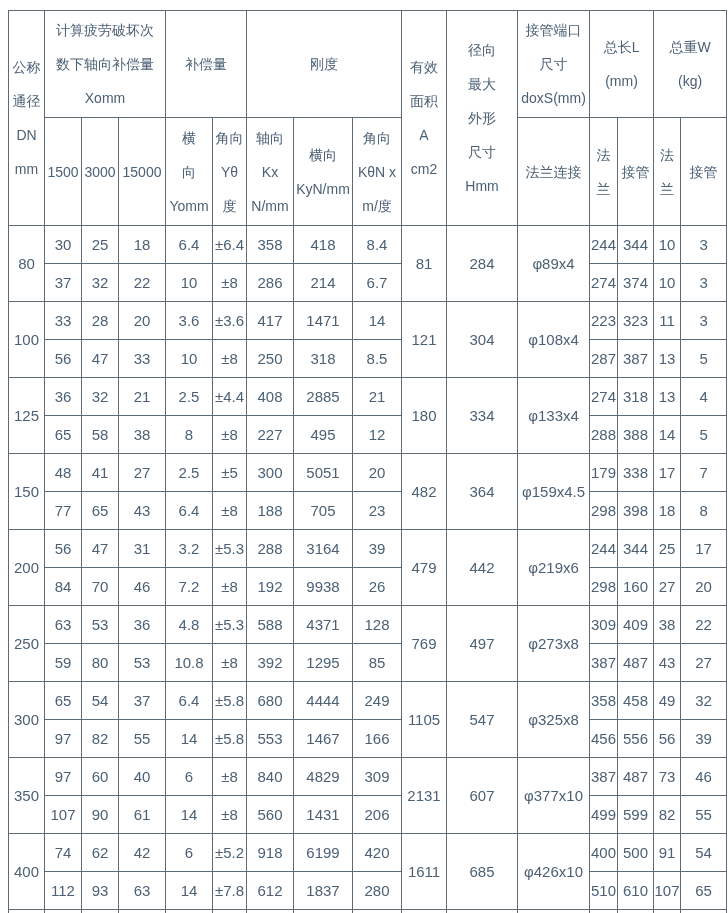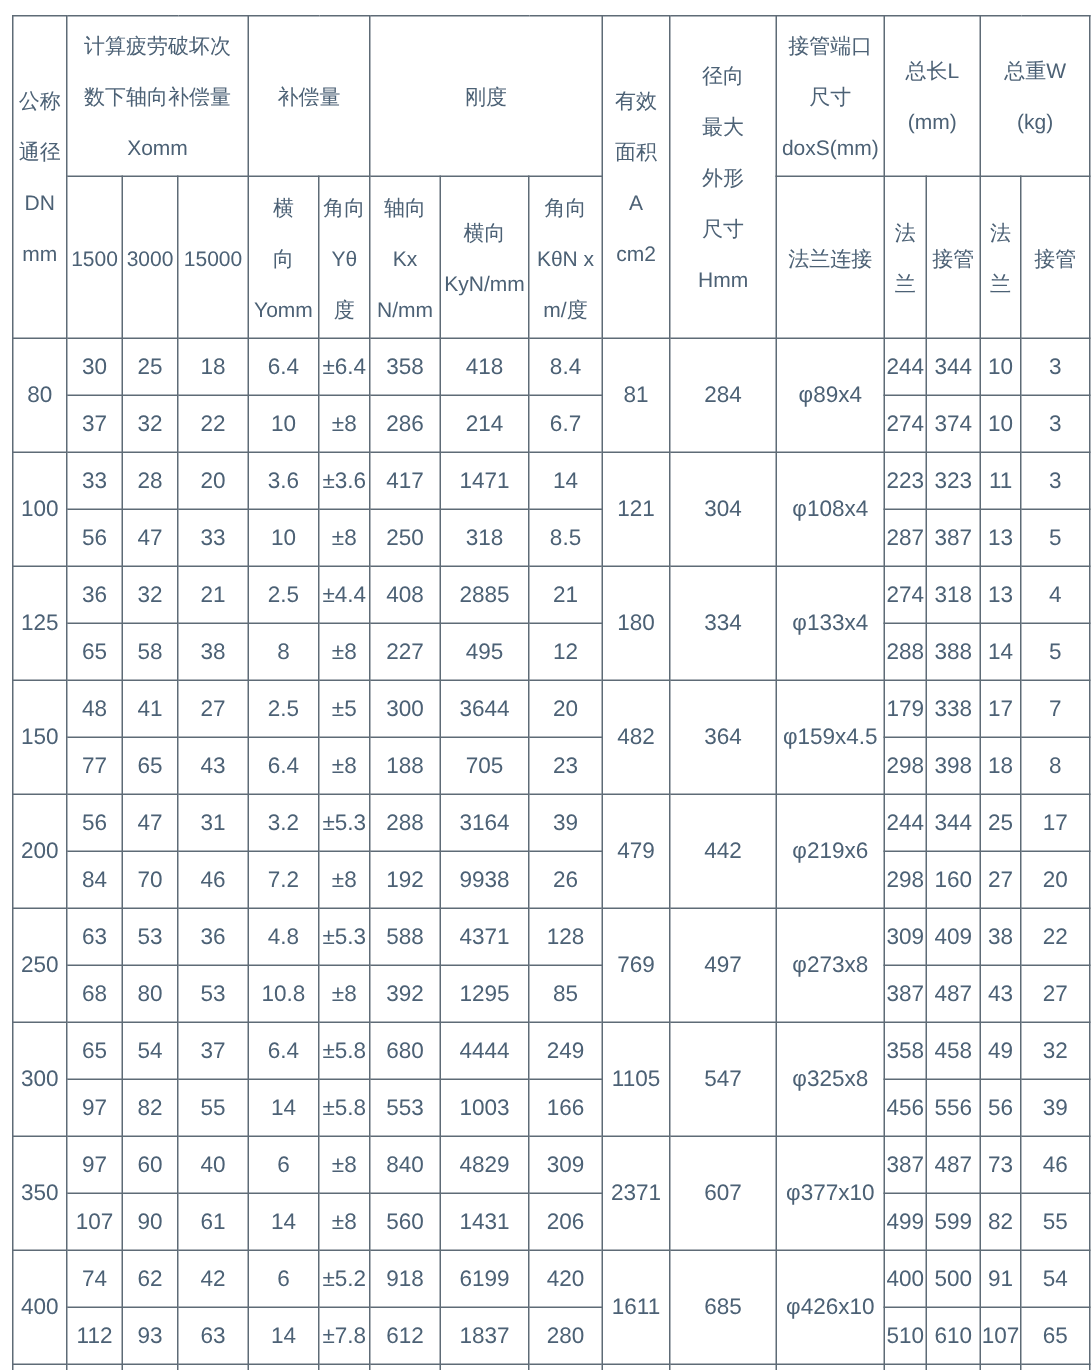--- a/index.html
+++ b/index.html
@@ -220,21 +220,21 @@
           <td>5</td>
         </tr>
         <tr>
           <td rowspan="2" class="dn">150</td>
           <td>48</td>
           <td>41</td>
           <td>27</td>
           <td>2.5</td>
           <td>±5</td>
           <td>300</td>
-          <td>3644</td>
+          <td>5051</td>
           <td>20</td>
           <td rowspan="2">482</td>
           <td rowspan="2">364</td>
           <td rowspan="2">φ159x4.5</td>
           <td>179</td>
           <td>338</td>
           <td>17</td>
           <td>7</td>
         </tr>
         <tr>
@@ -295,21 +295,21 @@
           <td>128</td>
           <td rowspan="2">769</td>
           <td rowspan="2">497</td>
           <td rowspan="2">φ273x8</td>
           <td>309</td>
           <td>409</td>
           <td>38</td>
           <td>22</td>
         </tr>
         <tr>
-          <td>68</td>
+          <td>59</td>
           <td>80</td>
           <td>53</td>
           <td>10.8</td>
           <td>±8</td>
           <td>392</td>
           <td>1295</td>
           <td>85</td>
           <td>387</td>
           <td>487</td>
           <td>43</td>
@@ -333,38 +333,38 @@
           <td>49</td>
           <td>32</td>
         </tr>
         <tr>
           <td>97</td>
           <td>82</td>
           <td>55</td>
           <td>14</td>
           <td>±5.8</td>
           <td>553</td>
-          <td>1003</td>
+          <td>1467</td>
           <td>166</td>
           <td>456</td>
           <td>556</td>
           <td>56</td>
           <td>39</td>
         </tr>
         <tr>
           <td rowspan="2" class="dn">350</td>
           <td>97</td>
           <td>60</td>
           <td>40</td>
           <td>6</td>
           <td>±8</td>
           <td>840</td>
           <td>4829</td>
           <td>309</td>
-          <td rowspan="2">2371</td>
+          <td rowspan="2">2131</td>
           <td rowspan="2">607</td>
           <td rowspan="2">φ377x10</td>
           <td>387</td>
           <td>487</td>
           <td>73</td>
           <td>46</td>
         </tr>
         <tr>
           <td>107</td>
           <td>90</td>

